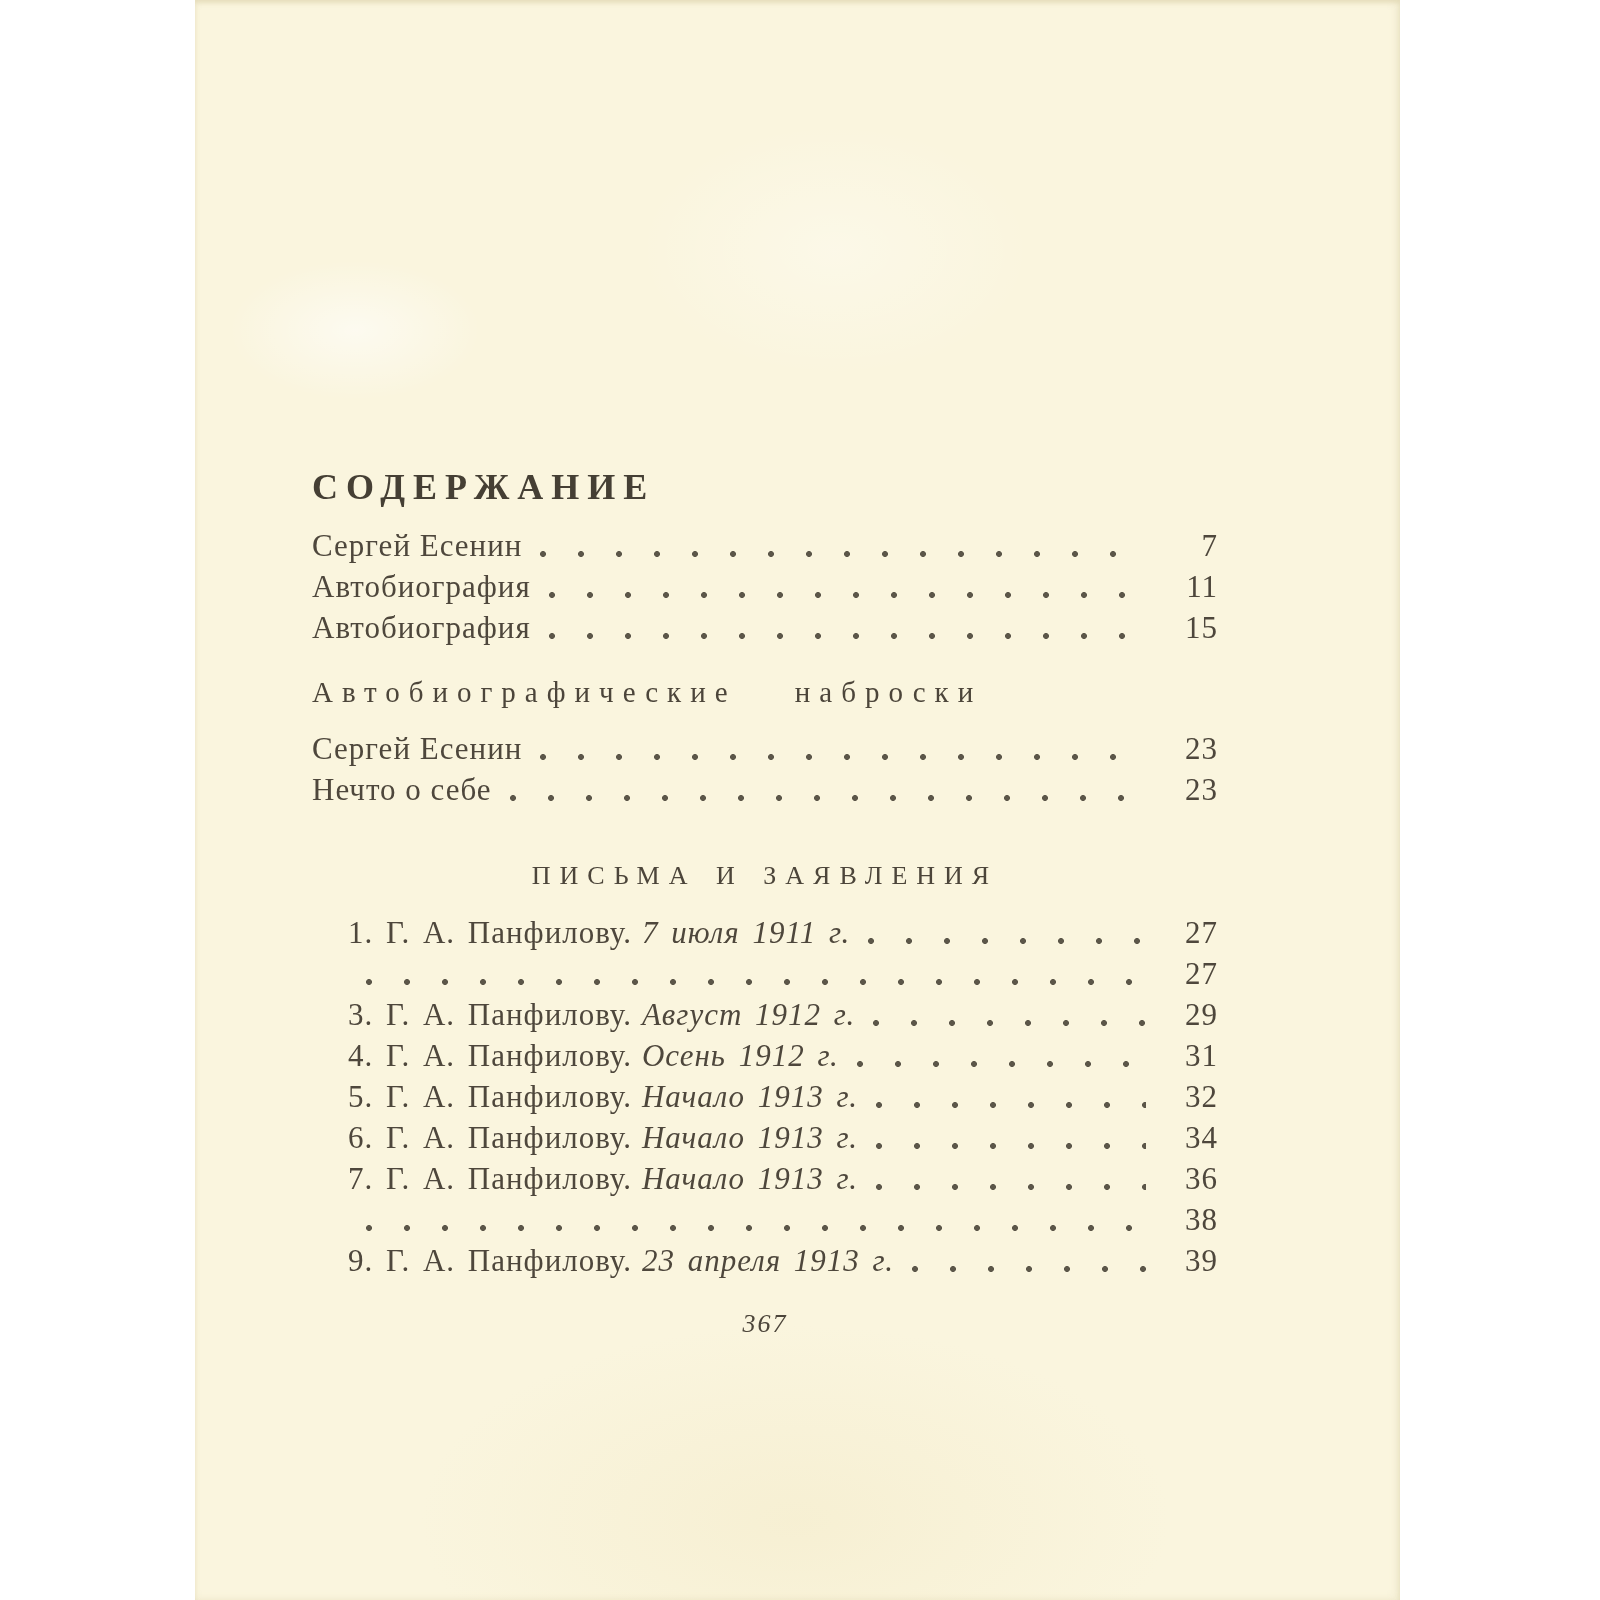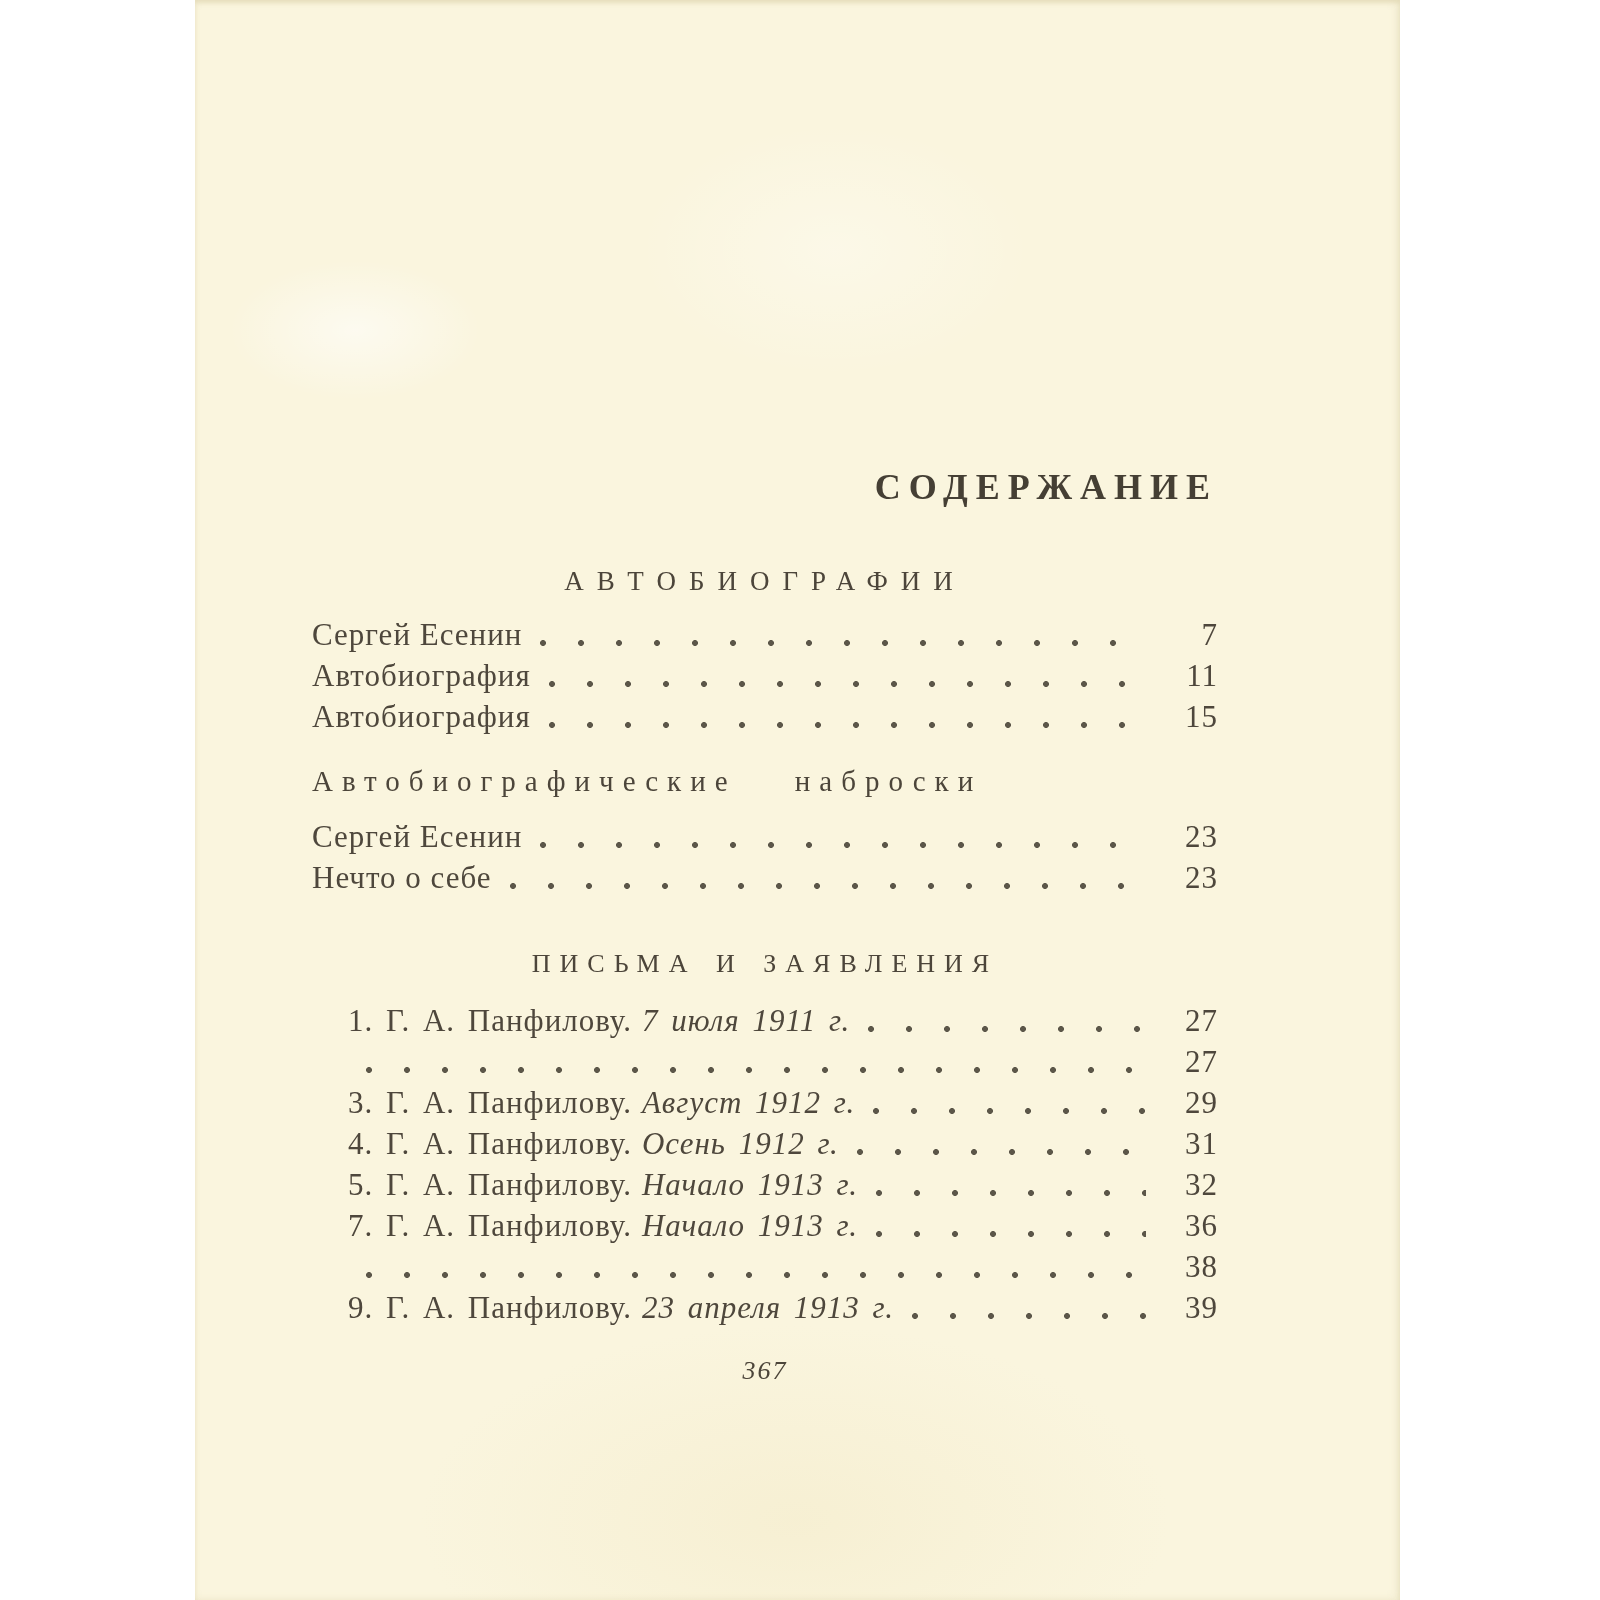--- a/index.html
+++ b/index.html
@@ -37,21 +37,21 @@
     width: 906px;
     color: #4e473c;
   }
   .title {
     margin: 0;
     padding-top: 466px;
     font-size: 36px;
     line-height: 1.2;
     font-weight: bold;
     letter-spacing: 8px;
-    text-align: right;
+    text-align: left;
     color: #453f34;
   }
   .heading-caps {
     margin: 56px 0 0 0;
     font-size: 27px;
     line-height: 1.2;
     font-weight: normal;
     letter-spacing: 13px;
     text-align: center;
     color: #4c453a;
@@ -124,21 +124,20 @@
 </style>
 </head>
 <body>
 
 <div class="scan">
   <div class="paper">
     <div class="content">
 
       <h1 class="title">СОДЕРЖАНИЕ</h1>
 
-      <h2 class="heading-caps">АВТОБИОГРАФИИ</h2>
       <div class="toc-list">
         <div class="row">
           <span class="t">Сергей Есенин</span>
           <span class="dots"></span>
           <span class="pg">7</span>
         </div>
         <div class="row">
           <span class="t">Автобиография</span>
           <span class="dots"></span>
           <span class="pg">11</span>
@@ -182,20 +181,25 @@
         </div>
         <div class="row">
           <span class="t"><span>4. Г. А. Панфилову.</span><span class="date">Осень 1912 г.</span></span>
           <span class="dots"></span>
           <span class="pg">31</span>
         </div>
         <div class="row">
           <span class="t"><span>5. Г. А. Панфилову.</span><span class="date">Начало 1913 г.</span></span>
           <span class="dots"></span>
           <span class="pg">32</span>
+        </div>
+        <div class="row">
+          <span class="t"><span>6. Г. А. Панфилову.</span><span class="date">Начало 1913 г.</span></span>
+          <span class="dots"></span>
+          <span class="pg">34</span>
         </div>
         <div class="row">
           <span class="t"><span>7. Г. А. Панфилову.</span><span class="date">Начало 1913 г.</span></span>
           <span class="dots"></span>
           <span class="pg">36</span>
         </div>
         <div class="row">
           <span class="dots"></span>
           <span class="pg">38</span>
         </div>

